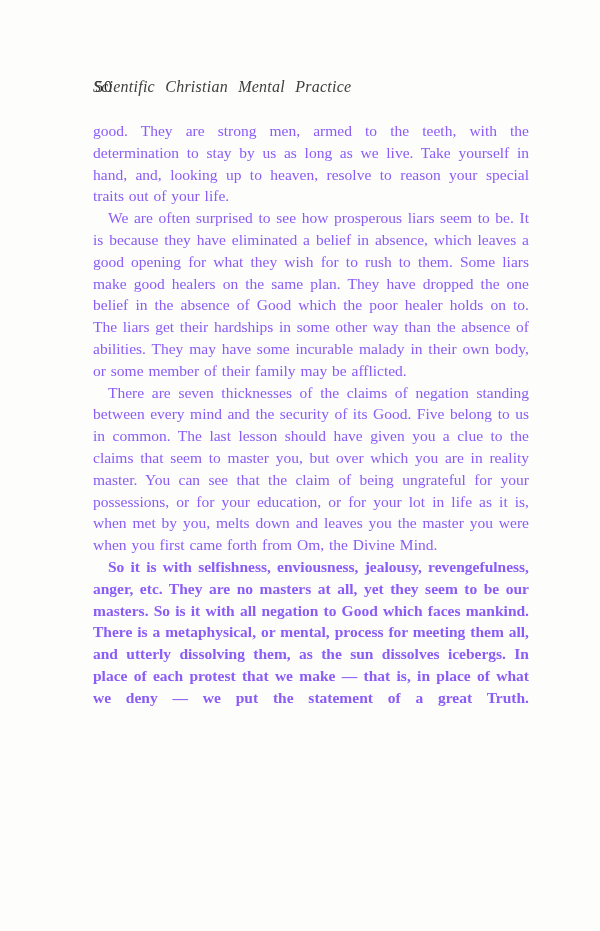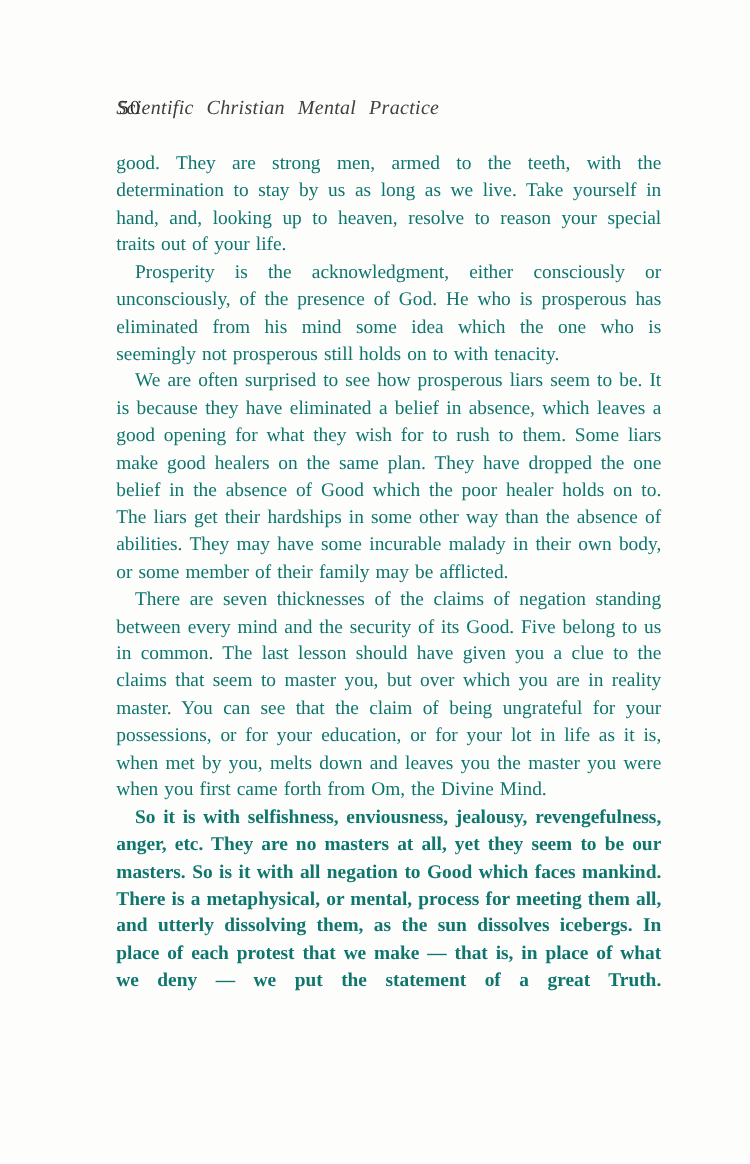--- a/index.html
+++ b/index.html
@@ -51,21 +51,21 @@
     top: 120px;
     left: 93px;
     width: 436px;
   }
   .text-block p {
     margin: 0;
     font-size: 15.5px;
     line-height: 21.8px;
     text-align: justify;
     word-spacing: 1px;
-    color: #0f766e;
+    color: #8b5cf6;
   }
   .text-block p.indent {
     text-indent: 15px;
   }
   .text-block p.justify-last {
     text-align-last: justify;
     font-weight: bold;
   }
 </style>
 </head>
@@ -73,19 +73,18 @@
 
 <div class="scan-page">
 
   <div class="page-header">
     <span class="folio">50</span>
     <span class="running-title">Scientific Christian Mental Practice</span>
   </div>
 
   <div class="text-block">
     <p>good. They are strong men, armed to the teeth, with the determination to stay by us as long as we live. Take yourself in hand, and, looking up to heaven, resolve to reason your special traits out of your life.</p>
-    <p class="indent">Prosperity is the acknowledgment, either consciously or unconsciously, of the presence of God. He who is prosperous has eliminated from his mind some idea which the one who is seemingly not prosperous still holds on to with tenacity.</p>
     <p class="indent">We are often surprised to see how prosperous liars seem to be. It is because they have eliminated a belief in absence, which leaves a good opening for what they wish for to rush to them. Some liars make good healers on the same plan. They have dropped the one belief in the absence of Good which the poor healer holds on to. The liars get their hardships in some other way than the absence of abilities. They may have some incurable malady in their own body, or some member of their family may be afflicted.</p>
     <p class="indent">There are seven thicknesses of the claims of negation standing between every mind and the security of its Good. Five belong to us in common. The last lesson should have given you a clue to the claims that seem to master you, but over which you are in reality master. You can see that the claim of being ungrateful for your possessions, or for your education, or for your lot in life as it is, when met by you, melts down and leaves you the master you were when you first came forth from Om, the Divine Mind.</p>
     <p class="indent justify-last">So it is with selfishness, enviousness, jealousy, revengefulness, anger, etc. They are no masters at all, yet they seem to be our masters. So is it with all negation to Good which faces mankind. There is a metaphysical, or mental, process for meeting them all, and utterly dissolving them, as the sun dissolves icebergs. In place of each protest that we make — that is, in place of what we deny — we put the statement of a great Truth.</p>
   </div>
 
 </div>
 
 </body></html>

